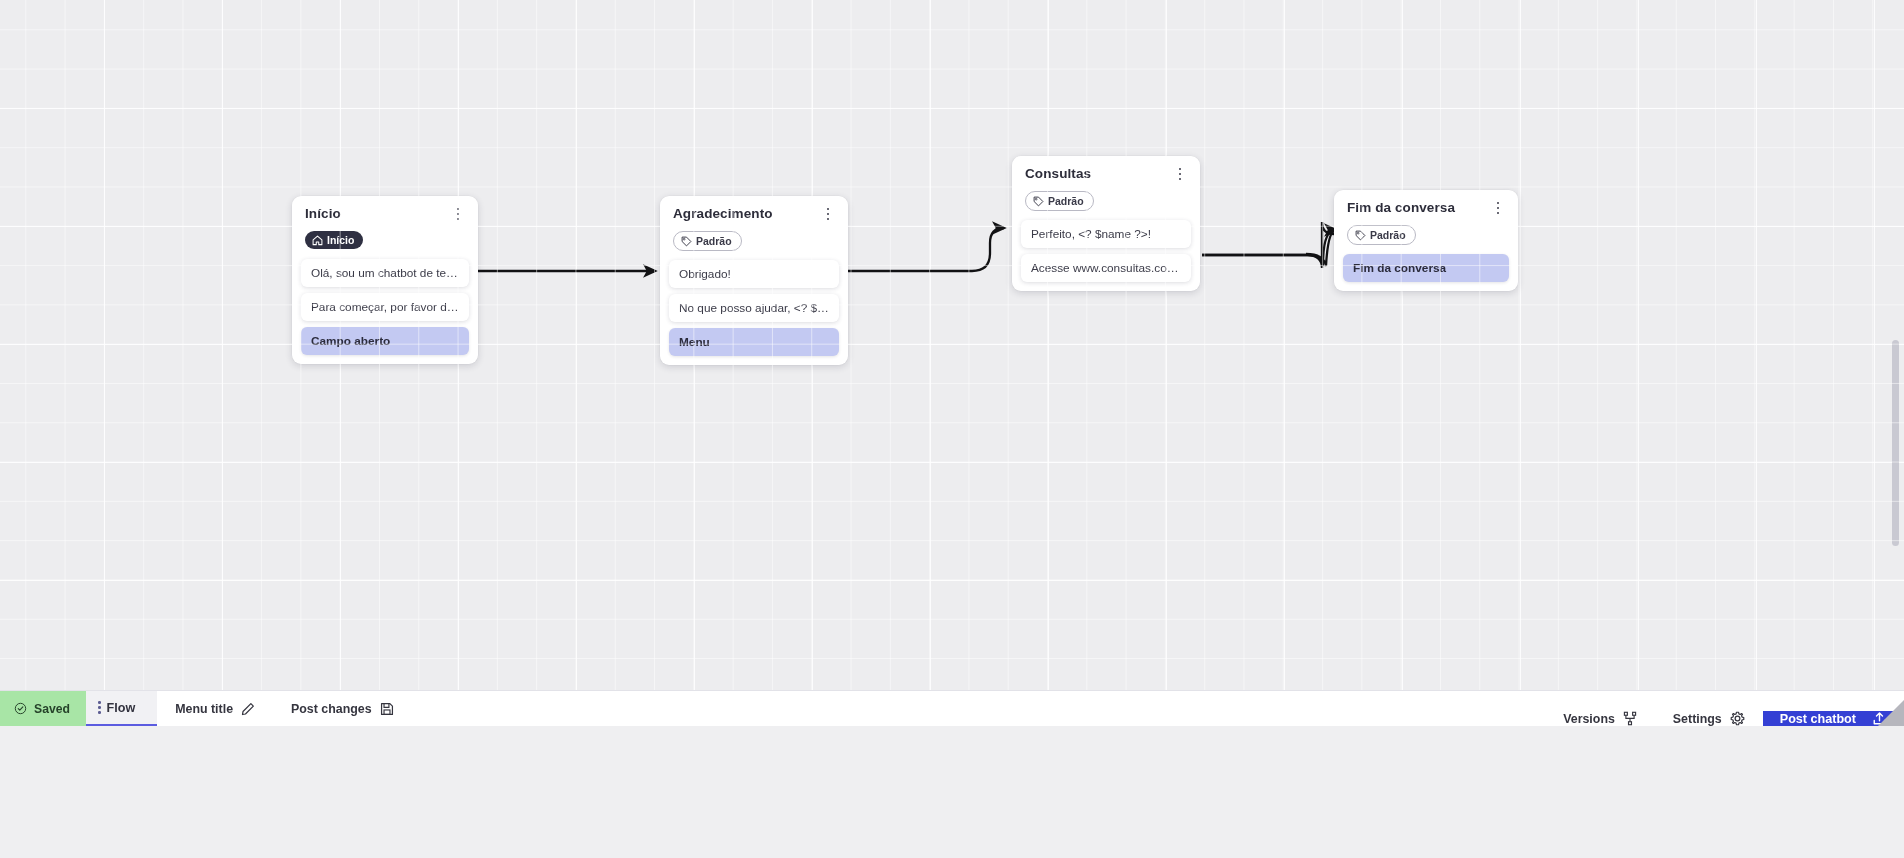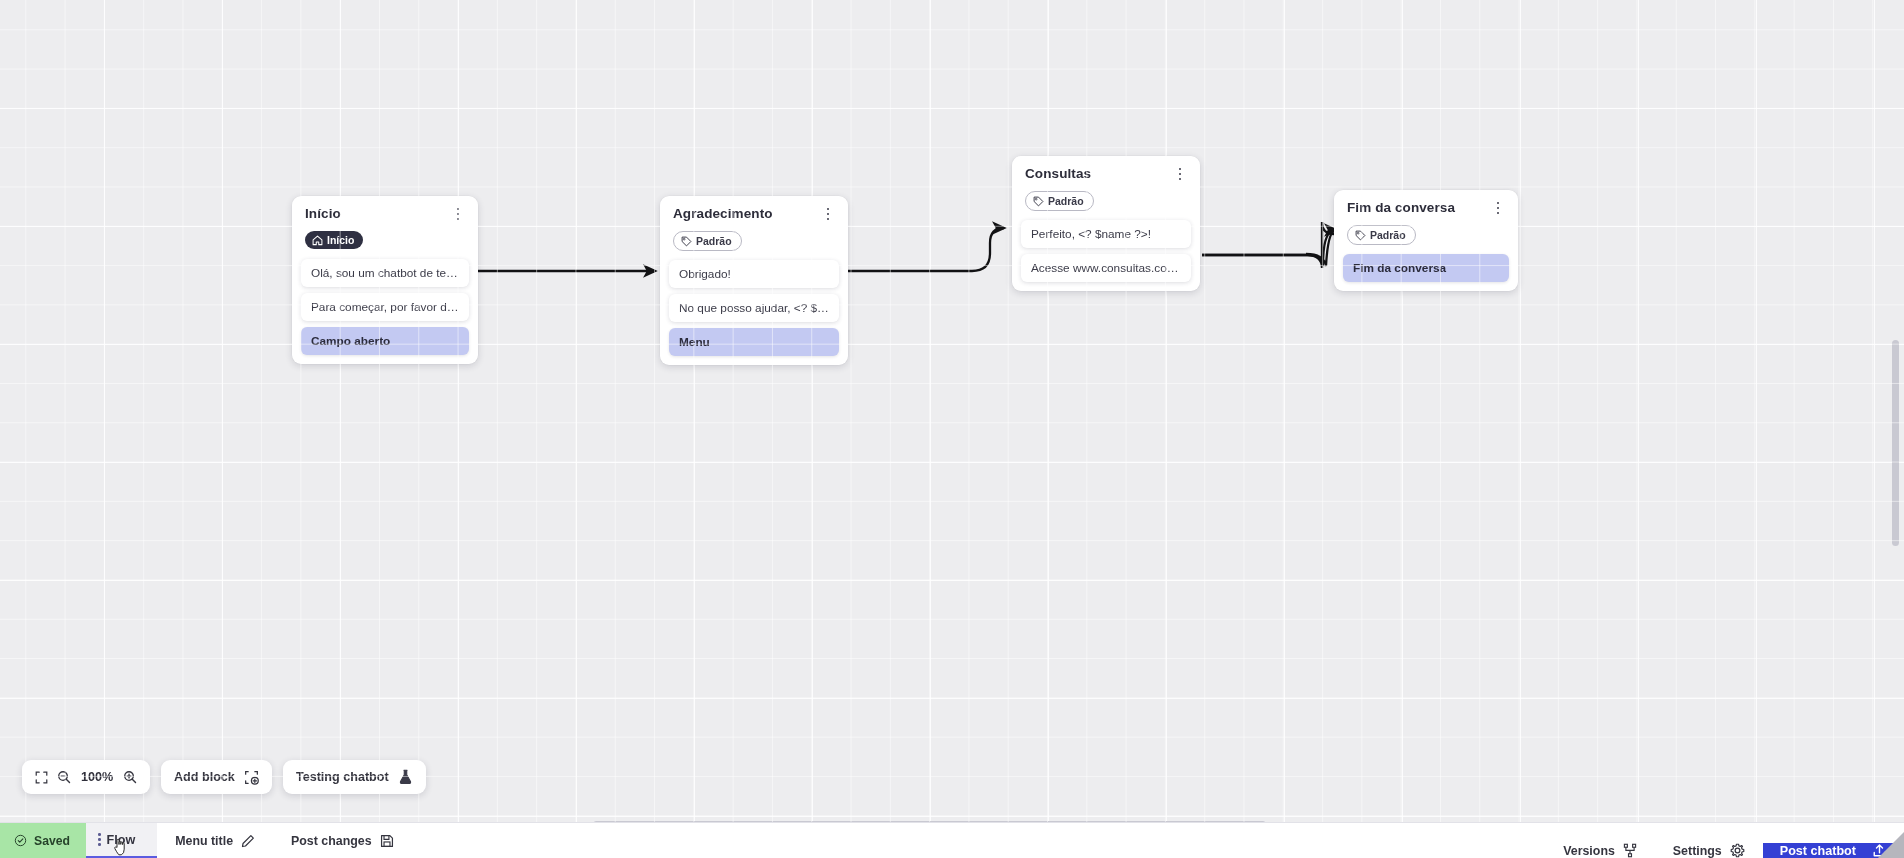--- a/index.html
+++ b/index.html
@@ -4,21 +4,21 @@
 <style>
   html, body {
     margin: 0; padding: 0;
     width: 1904px; height: 858px;
     overflow: hidden;
     font-family: "Liberation Sans", sans-serif;
     background: #efeff1;
   }
   #app {
     position: relative;
-    width: 1904px; height: 858px;
+    width: 1904px; height: 726px;
     overflow: hidden;
   }
 
   
   #canvas {
     position: absolute;
     left: 0; top: 0;
     width: 1904px; height: 842px;
     background-color: #ededef;
     background-image:

